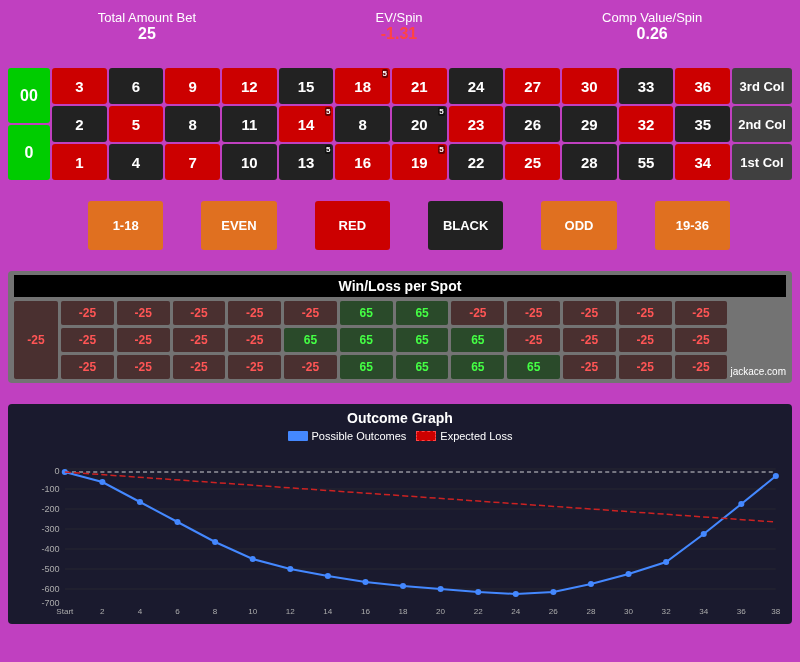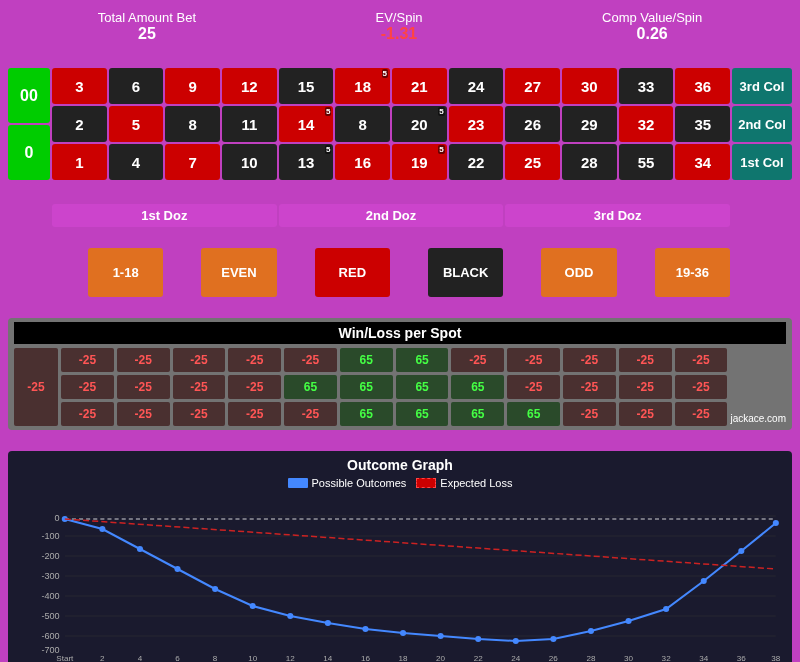--- a/index.html
+++ b/index.html
@@ -93,21 +93,21 @@
       display: flex;
       flex-direction: column;
       gap: 2px;
       width: 60px;
     }
     .col-label {
       flex: 1;
       display: flex;
       align-items: center;
       justify-content: center;
-      background: #0f766e;
+      background: #404040;
       color: white;
       font-weight: bold;
       font-size: 13px;
       border-radius: 3px;
       min-height: 36px;
     }
 
     
     .dozens-row {
       display: flex;
@@ -329,27 +329,20 @@
         <div class="num-cell red">34</div>
       </div>
     </div>
     <div class="col-labels">
       <div class="col-label">3rd Col</div>
       <div class="col-label">2nd Col</div>
       <div class="col-label">1st Col</div>
     </div>
   </div>
 
-  <div class="dozens-row">
-    <div class="dozens-spacer"></div>
-    <div class="doz-cell">1st Doz</div>
-    <div class="doz-cell">2nd Doz</div>
-    <div class="doz-cell">3rd Doz</div>
-    <div class="col-label-spacer"></div>
-  </div>
 
   <div class="outside-row">
     <div class="outside-spacer"></div>
     <div class="out-cell out-orange">1-18</div>
     <div class="out-cell out-orange">EVEN</div>
     <div class="out-cell out-red">RED</div>
     <div class="out-cell out-black">BLACK</div>
     <div class="out-cell out-orange">ODD</div>
     <div class="out-cell out-orange">19-36</div>
     <div class="col-label-spacer"></div>

